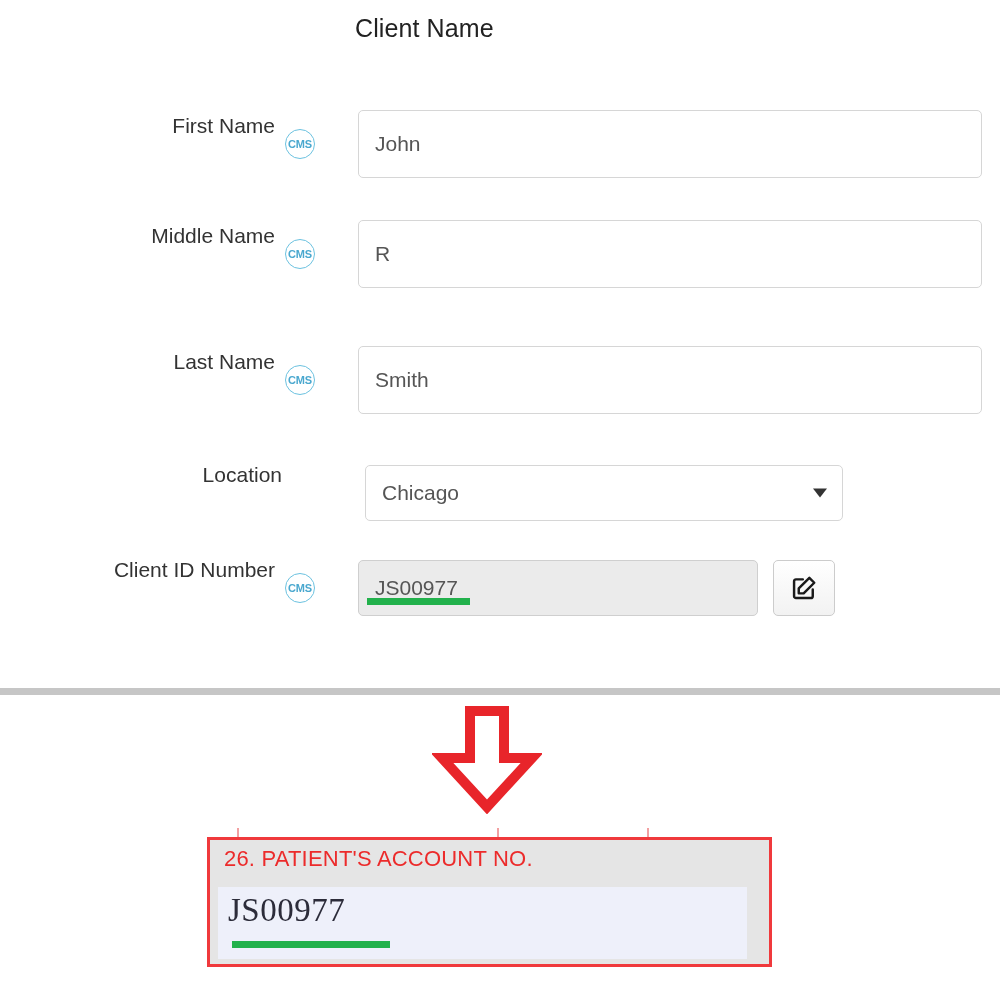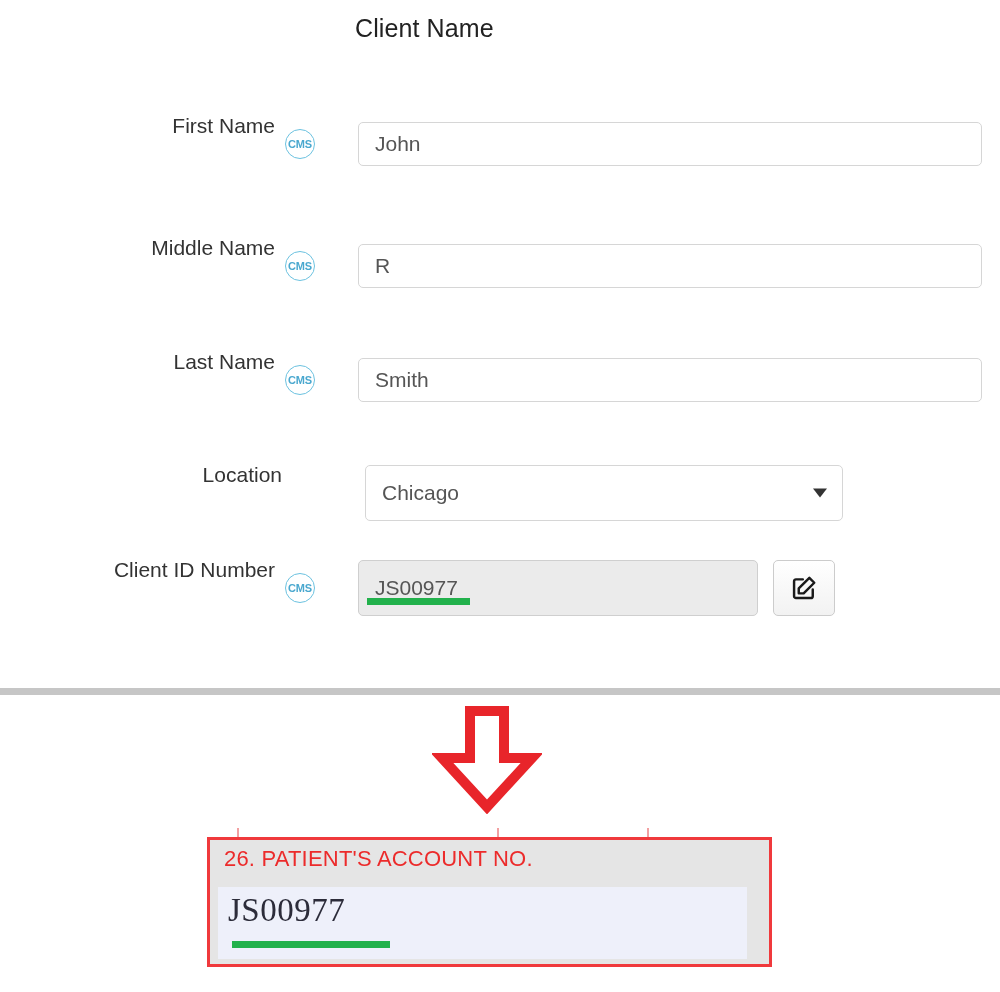--- a/index.html
+++ b/index.html
@@ -35,21 +35,21 @@
   }
 
   .form-row {
     position: absolute;
     left: 0;
     width: 1000px;
     height: 60px;
     display: flex;
   }
   .form-row.r1 { top: 114px; }
-  .form-row.r2 { top: 236px; }
+  .form-row.r2 { top: 224px; }
   .form-row.r3 { top: 350px; }
   .form-row.r4 { top: 463px; margin-left: 7px; }
   .form-row.r5 { top: 558px; }
 
   .label-cell {
     width: 277px;
     text-align: right;
     font-size: 21px;
     color: #333333;
     white-space: nowrap;
@@ -83,21 +83,21 @@
   .cms-cell.empty .cms-badge { visibility: hidden; }
 
   .field-cell {
     flex: 1;
     display: flex;
     align-items: center;
   }
 
   .text-input {
     width: 624px;
-    height: 44px;
+    height: 68px;
     border: 1px solid #d6d6d6;
     border-radius: 5px;
     background: #ffffff;
     font-family: "Liberation Sans", sans-serif;
     font-size: 21px;
     color: #555555;
     padding: 0 16px;
     box-sizing: border-box;
     outline: none;
   }

